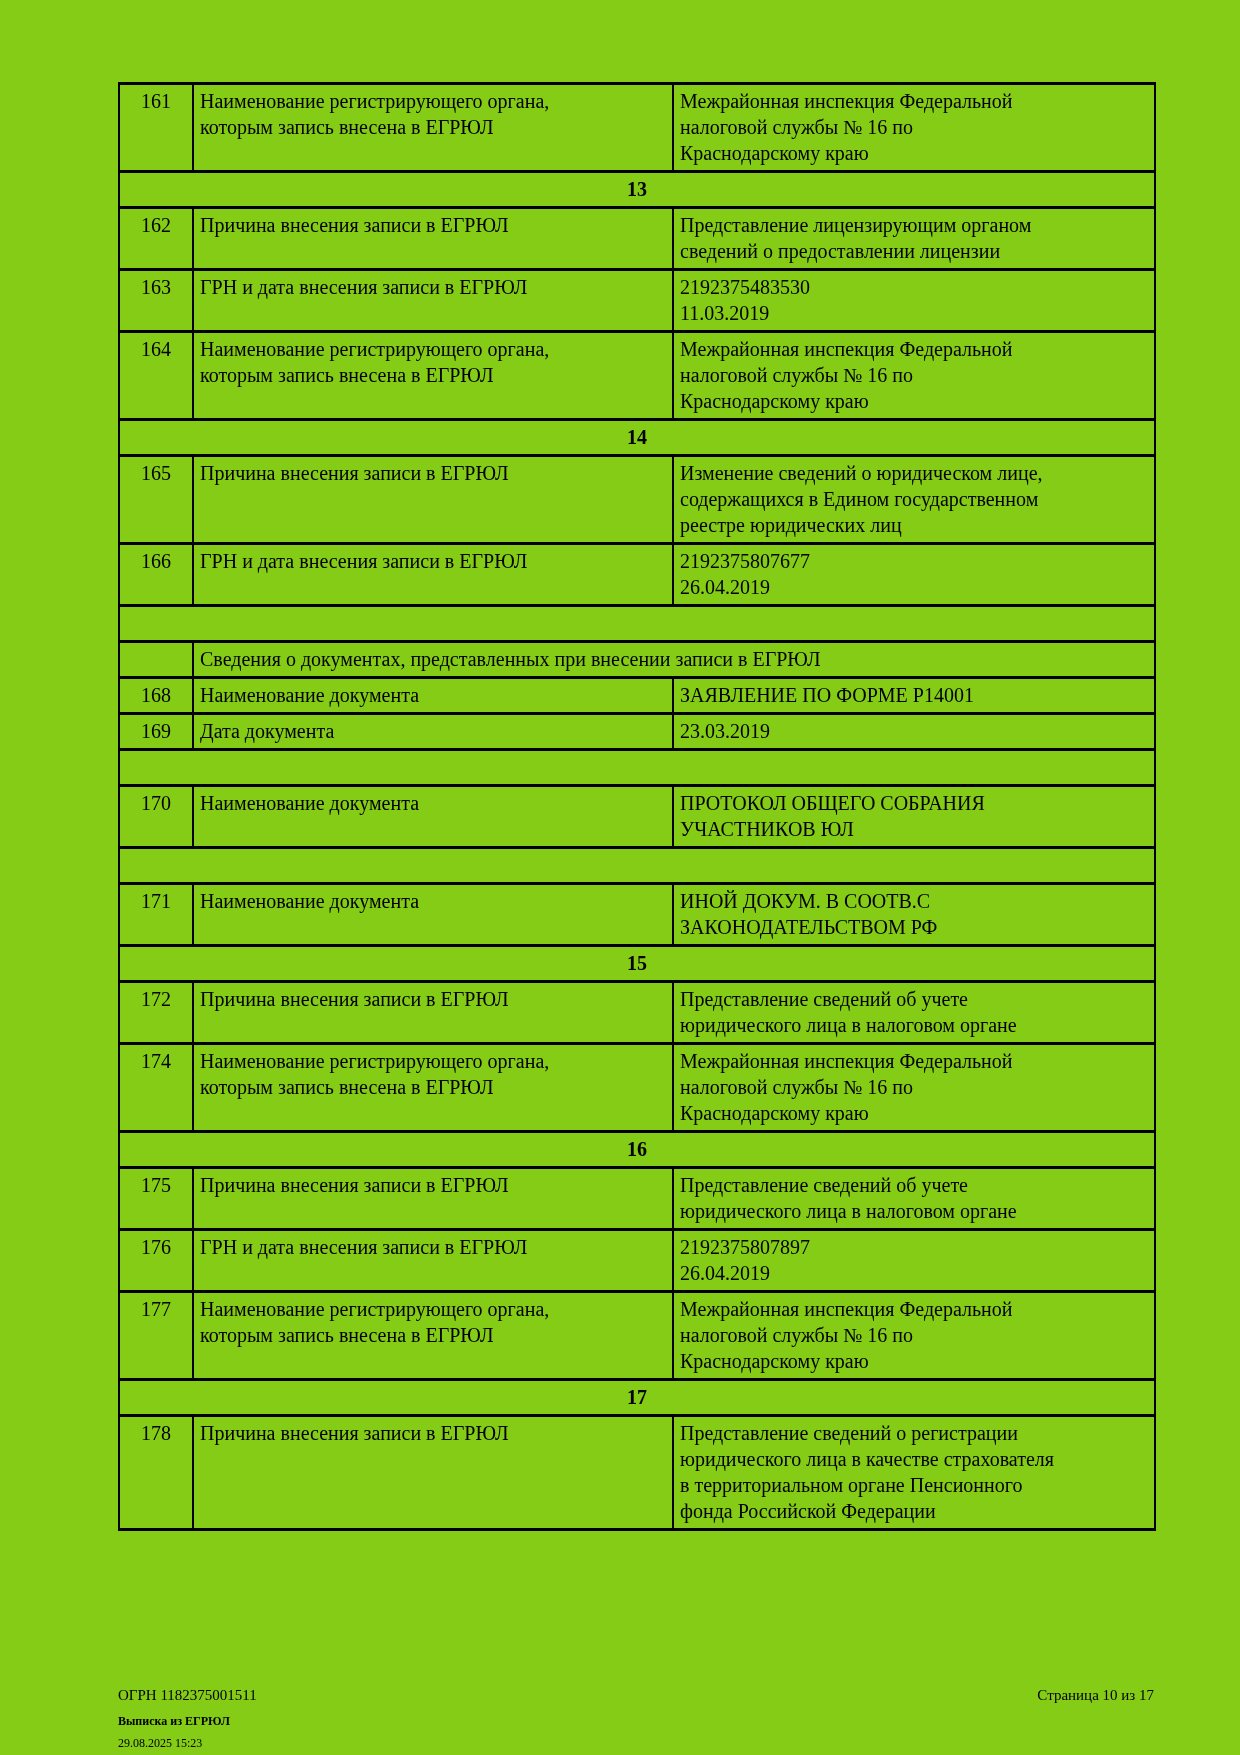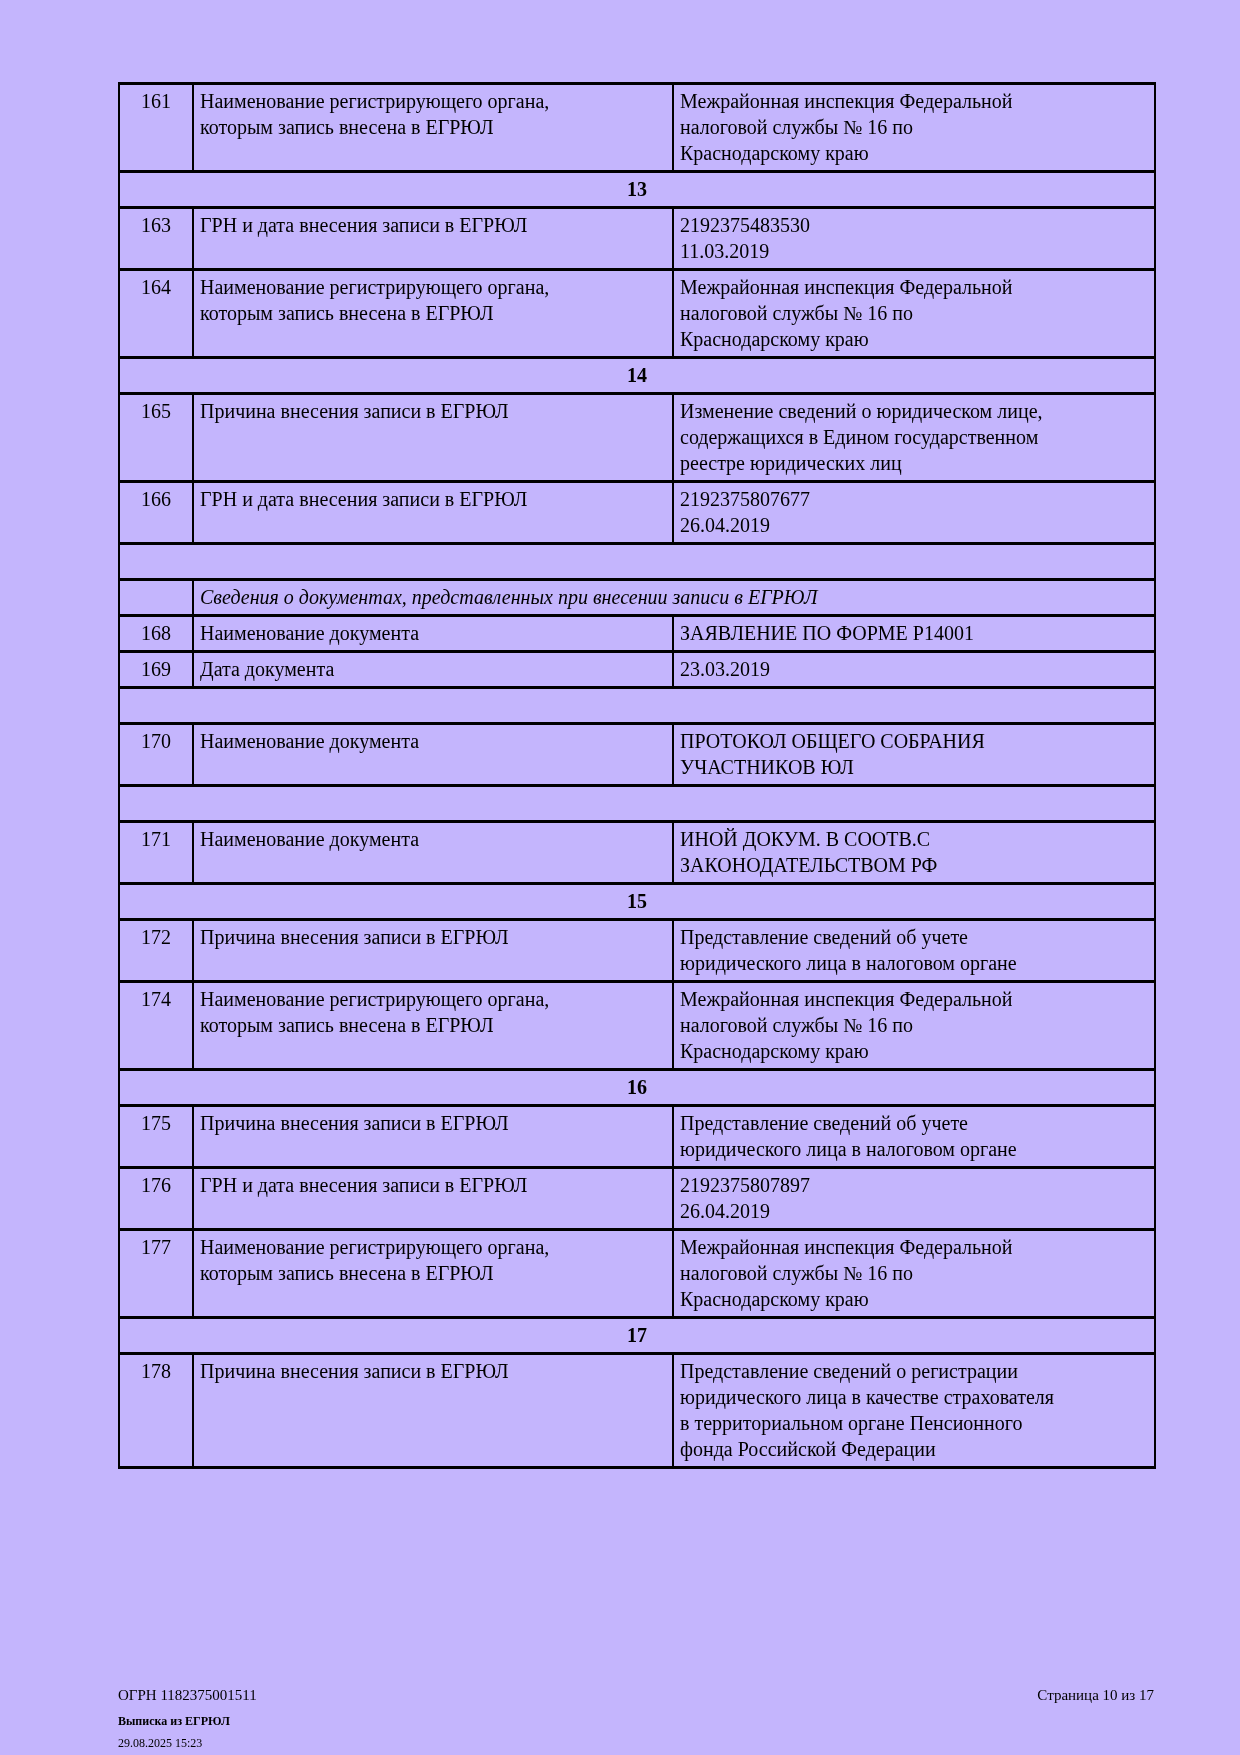--- a/index.html
+++ b/index.html
@@ -1,20 +1,20 @@
 <!DOCTYPE html>
 <html><head>
 <meta charset="utf-8">
 <style>
   html, body { margin: 0; padding: 0; background: #e8e8e8; }
   .page {
     position: relative;
     width: 1240px;
     height: 1755px;
-    background: #c4b5fd;
+    background: #84cc16;
     font-family: "Liberation Serif", "DejaVu Serif", serif;
     color: #000;
     overflow: hidden;
   }
   table.egrul {
     position: absolute;
     left: 118px;
     top: 82px;
     width: 1036px;
     border-collapse: collapse;
@@ -33,21 +33,21 @@
   }
   td.num { text-align: center; padding-left: 2px; padding-right: 2px; }
   td.fld { }
   td.val { }
   td.sec {
     text-align: center;
     font-weight: bold;
     white-space: normal;
   }
   td.spc { height: 26px; }
-  td.sub { white-space: normal; font-style: italic; }
+  td.sub { white-space: normal; }
   .footer-left {
     position: absolute;
     left: 118px;
     top: 1662px;
     font-size: 12px;
     line-height: 22px;
     margin-top: 48px;
   }
   .footer-left .doc-type { font-weight: bold; }
   .footer-center {
@@ -85,20 +85,26 @@
         <td class="fld">Наименование регистрирующего органа,
 которым запись внесена в ЕГРЮЛ</td>
         <td class="val">Межрайонная инспекция Федеральной
 налоговой службы № 16 по
 Краснодарскому краю</td>
       </tr>
       <tr>
         <td class="sec" colspan="3">13</td>
       </tr>
       <tr>
+        <td class="num">162</td>
+        <td class="fld">Причина внесения записи в ЕГРЮЛ</td>
+        <td class="val">Представление лицензирующим органом
+сведений о предоставлении лицензии</td>
+      </tr>
+      <tr>
         <td class="num">163</td>
         <td class="fld">ГРН и дата внесения записи в ЕГРЮЛ</td>
         <td class="val">2192375483530
 11.03.2019</td>
       </tr>
       <tr>
         <td class="num">164</td>
         <td class="fld">Наименование регистрирующего органа,
 которым запись внесена в ЕГРЮЛ</td>
         <td class="val">Межрайонная инспекция Федеральной

